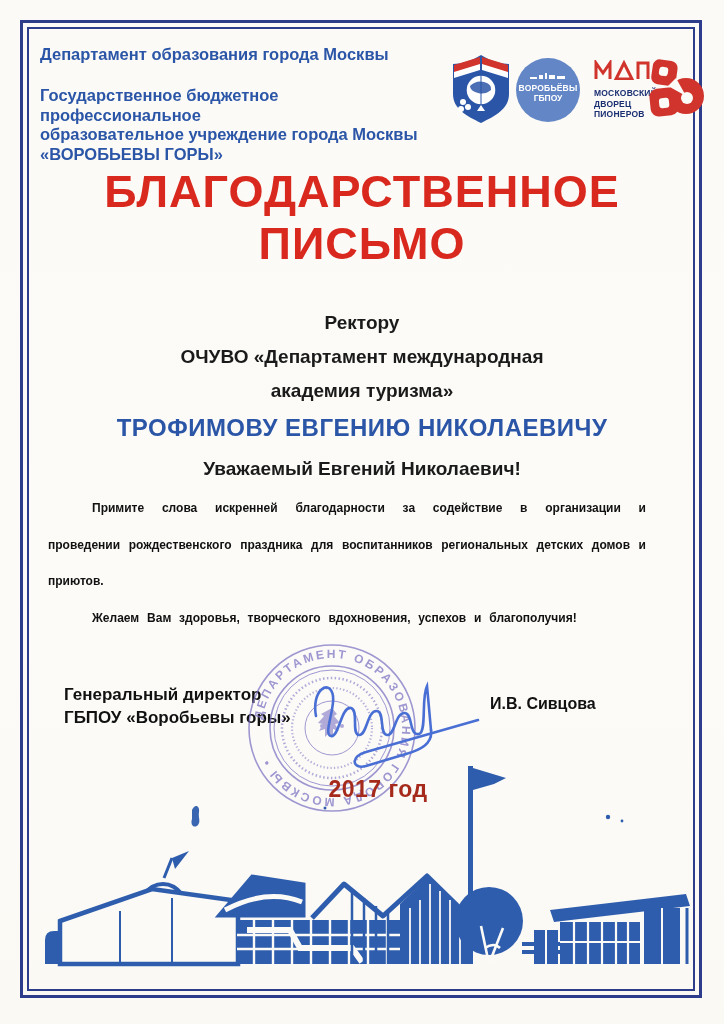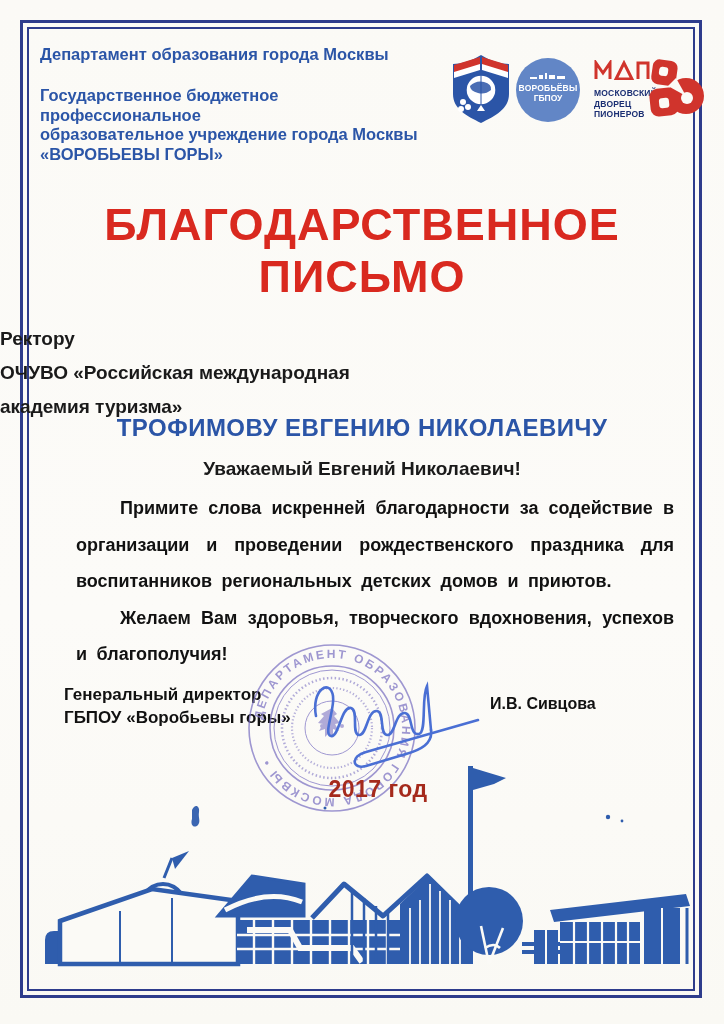--- a/index.html
+++ b/index.html
@@ -21,31 +21,31 @@
   .circle-logo { position:absolute; left:68px; top:8px; width:64px; height:64px; border-radius:50%;
     background:#6286c6; color:#ffffff; text-align:center; }
   .circle-logo .sky { margin-top:14px; }
   .circle-logo .l1 { font-size:8.5px; font-weight:bold; letter-spacing:.2px; line-height:9px; }
   .circle-logo .l2 { font-size:8.5px; font-weight:bold; line-height:10px; }
   .mdp-block { position:absolute; left:146px; top:10px; width:58px; }
   .mdp-text { color:#1b2f73; font-size:8.5px; font-weight:bold; line-height:10.5px; margin-top:4px; letter-spacing:.2px; }
   .anniv-svg { position:absolute; left:200px; top:6px; }
 
   .title { position:absolute; left:0; top:166px; width:100%; text-align:center;
-    color:#d9291f; font-weight:900; font-size:45px; line-height:52px; letter-spacing:1px;margin-top:33px; }
-
-  .recipient { position:absolute; left:0; top:306px; width:100%; text-align:left;
-    color:#1a1a1a; font-weight:bold; font-size:19px; line-height:34px;margin-top:16px; }
+    color:#d9291f; font-weight:900; font-size:45px; line-height:52px; letter-spacing:1px; }
+
+  .recipient { position:absolute; left:0; top:306px; width:100%; text-align:center;
+    color:#1a1a1a; font-weight:bold; font-size:19px; line-height:34px; }
   .recipient-name { position:absolute; left:0; top:414px; width:100%; text-align:center;
     color:#2b55a7; font-weight:900; font-size:24px; letter-spacing:.5px; }
   .salutation { position:absolute; left:0; top:458px; width:100%; text-align:center;
     color:#1a1a1a; font-weight:bold; font-size:19px; }
 
-  .body-text { position:absolute; left:76px; top:490px; width:598px;
-    color:#111111; font-size:18px; font-weight:600; line-height:36.5px;
+  .body-text { position:absolute; left:48px; top:490px; width:598px;
+    color:#111111; font-size:12px; font-weight:600; line-height:36.5px;
     text-align:justify; word-spacing:4.5px; }
   .body-text p { text-indent:44px; margin:0; }
 
   .sign-left { position:absolute; left:64px; top:684px; color:#111111;
     font-size:17px; font-weight:bold; line-height:22.5px; }
   .sign-name { position:absolute; left:490px; top:695px; color:#111111;
     font-size:16px; font-weight:bold; }
 
   .stamp-svg { position:absolute; left:244px; top:640px; opacity:.72; filter:blur(.3px); }
   .sig-svg   { position:absolute; left:300px; top:658px; }
@@ -135,21 +135,21 @@
     </svg>
   </div>
 
   <div class="title">
     <div>БЛАГОДАРСТВЕННОЕ</div>
     <div>ПИСЬМО</div>
   </div>
 
   <div class="recipient">
     <div>Ректору</div>
-    <div>ОЧУВО «Российская международная</div>
+    <div>ОЧУВО «Департамент международная</div>
     <div>академия туризма»</div>
   </div>
   <div class="recipient-name">ТРОФИМОВУ ЕВГЕНИЮ НИКОЛАЕВИЧУ</div>
   <div class="salutation">Уважаемый Евгений Николаевич!</div>
 
   <div class="body-text">
     <p>Примите слова искренней благодарности за содействие в организации и проведении рождественского праздника для воспитанников региональных детских домов и приютов.</p>
     <p>Желаем Вам здоровья, творческого вдохновения, успехов и благополучия!</p>
   </div>
 

